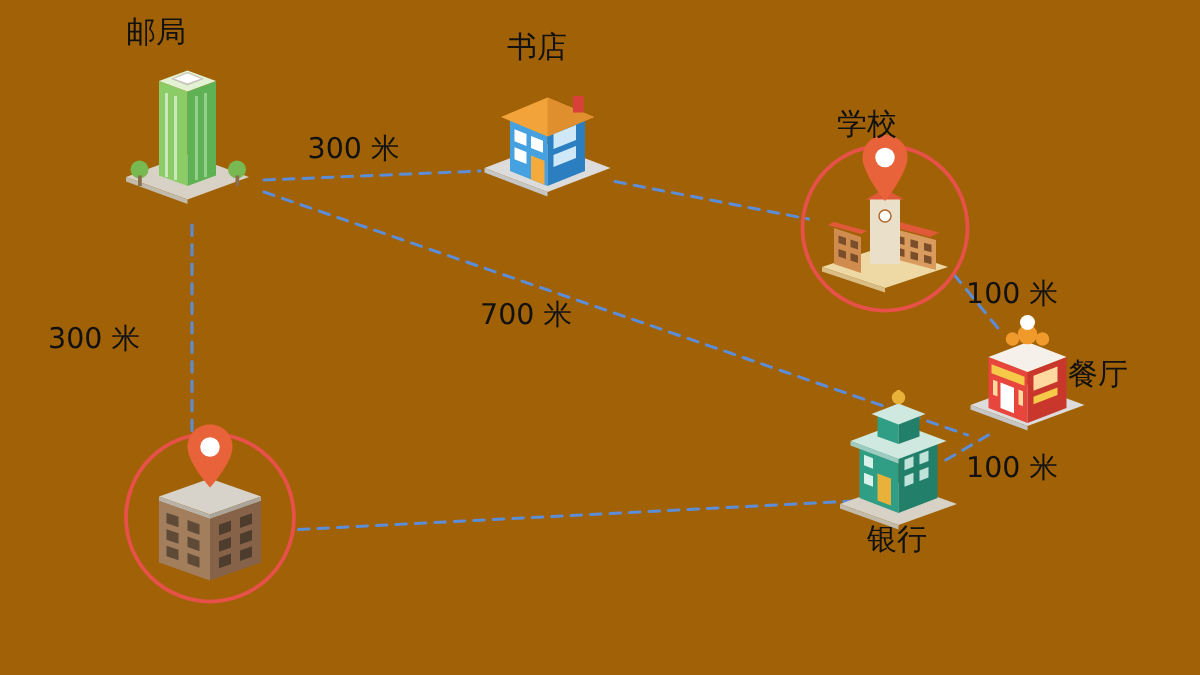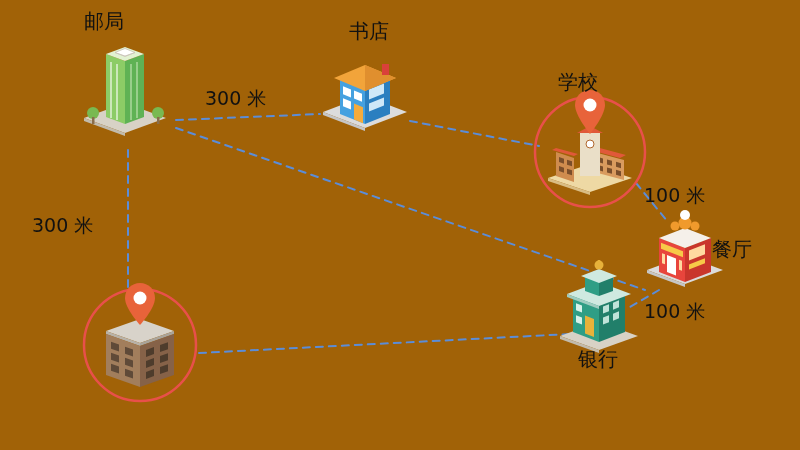--- a/index.html
+++ b/index.html
@@ -184,23 +184,24 @@
       <rect x="6" y="17" width="8" height="7"></rect>
         <rect x="20" y="17" width="8" height="7"></rect>
       <rect x="6" y="28" width="8" height="7"></rect>
         <rect x="20" y="28" width="8" height="7"></rect>
     </g>
     <path d="M60 4 C51.5 4 45 10.5 45 19 C45 29.5 60 46 60 46 C60 46 75 29.5 75 19 C75 10.5 68.5 4 60 4 Z" fill="#e8633a"></path>
     <circle cx="60" cy="19" r="6.5" fill="#ffffff"></circle>
   </svg>
 
   <div class="txt node-label" style="left:84px;top:8px">邮局</div>
-  <div class="txt node-label" style="left:349px;top:18px">书店</div>
+  <div class="txt node-label" style="left:338px;top:18px">书店</div>
   <div class="txt node-label" style="left:558px;top:69px">学校</div>
   <div class="txt node-label" style="left:712px;top:236px">餐厅</div>
   <div class="txt node-label" style="left:578px;top:346px">银行</div>
 
   <div class="txt edge-label" style="left:205px;top:86px">300 米</div>
   <div class="txt edge-label" style="left:644px;top:183px">100 米</div>
   <div class="txt edge-label" style="left:644px;top:299px">100 米</div>
+  <div class="txt edge-label" style="left:320px;top:197px">700 米</div>
   <div class="txt edge-label" style="left:32px;top:213px">300 米</div>
 
 </div>
 
 </body></html>

